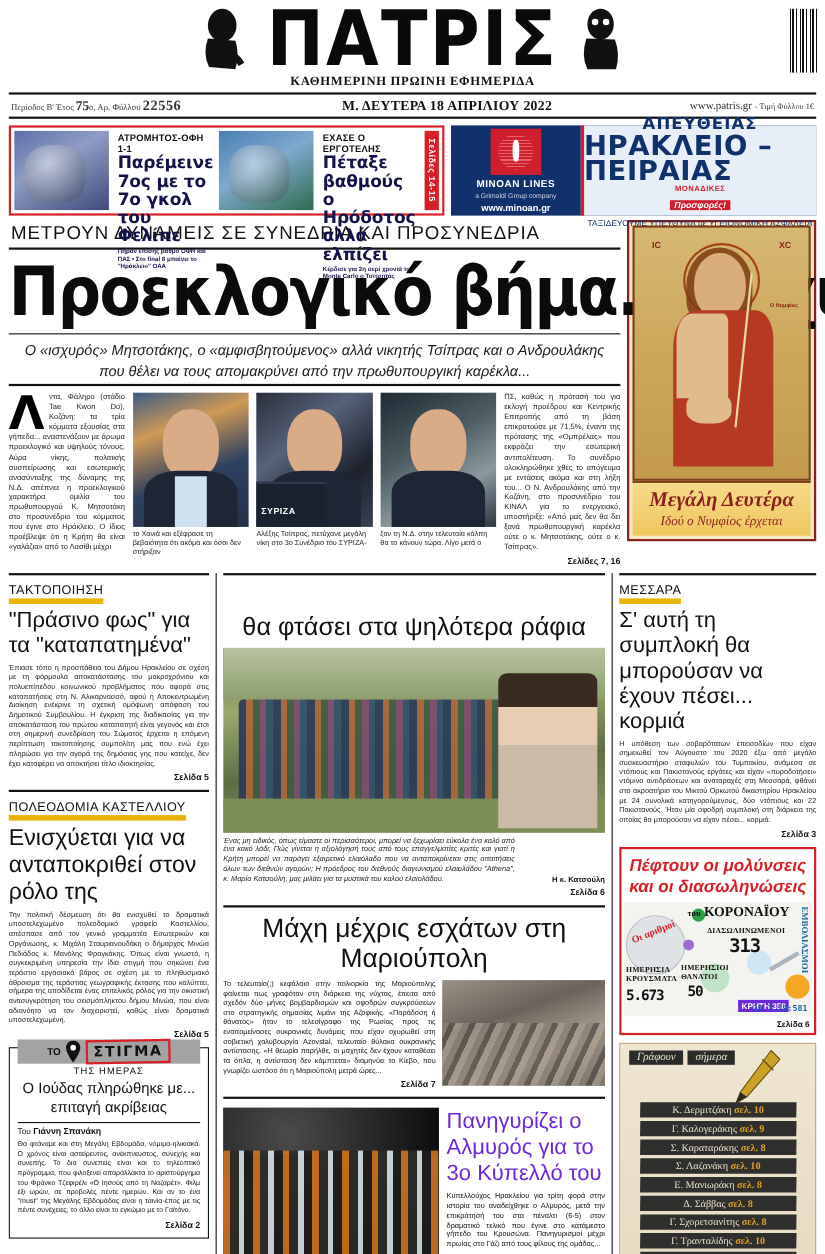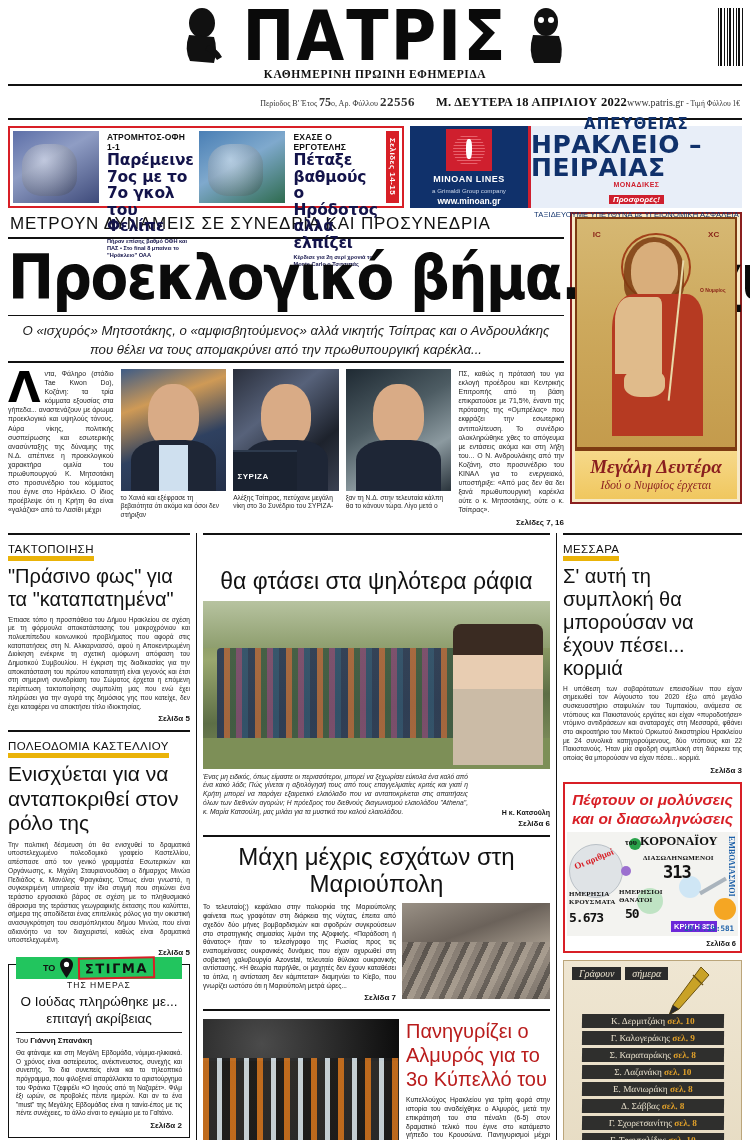--- a/index.html
+++ b/index.html
@@ -37,22 +37,22 @@
     margin-top: -4px;
     color:#111;
   }
   .barcode { position: absolute; right: 6px; top: 8px; width: 26px; height: 58px; }
   .barcode .bars { width: 100%; height: 100%;
     background: repeating-linear-gradient(90deg, #111 0 1px, #fff 1px 2px, #111 2px 4px, #fff 4px 6px, #111 6px 7px, #fff 7px 9px);
   }
 
   .mast-rule { height: 2px; background: #111; margin: 2px 8px 0 8px; }
   .mast-meta {
-    display: flex; align-items: center; justify-content: flex-end;
-    padding: 2px 10px 2px 10px; height: 32px;
+    display: flex; align-items: center; justify-content: space-between;
+    padding: 2px 10px 2px 10px; height: 20px;
   }
   .mast-meta .left { font-family: "Liberation Serif", serif; font-size: 8px; color:#333; }
   .mast-meta .left b { font-size: 12px; }
   .mast-meta .left .issue { font-size: 13px; font-weight: bold; letter-spacing:.5px; }
   .mast-meta .center { font-family: "Liberation Serif", serif; font-weight: bold; font-size: 12.5px; letter-spacing:.3px;margin-left:21px; }
   .mast-meta .right { font-family: "Liberation Serif", serif; font-size: 10px; color:#333; }
   .mast-meta .right small { font-size: 7.5px; }
   .mast-rule2 { height: 2px; background: #111; margin: 0 8px; }
 
   
@@ -175,26 +175,26 @@
   .mar-wrap { display:flex; gap:6px; margin-top:4px; }
   .mar-txt { flex:1; font-size:6.6px; line-height:8.7px; text-align:justify; }
   .mar-photo { width: 148px; height: 96px; background: linear-gradient(160deg,#9a9186 0%,#6b625a 35%,#b3a899 70%,#55504a 100%); position:relative; overflow:hidden; }
   .mar-photo::after { content:""; position:absolute; inset:40% 0 0 0; background: repeating-linear-gradient(115deg,#8a8076 0 6px,#57514b 6px 11px,#a59a8d 11px 17px); opacity:.8; }
 
   .alm-wrap { display:flex; gap:7px; margin-top:4px; }
   .alm-photo { width: 196px; height: 138px; background: linear-gradient(160deg,#151515 0%,#3a2a12 40%,#10100f 100%); position:relative; overflow:hidden; }
   .alm-photo .crowd { position:absolute; inset:28% 0 0 0; background: repeating-linear-gradient(90deg,#d8771f 0 6px,#2c2c2c 6px 14px,#e0edf4 14px 19px,#1c1c1c 19px 27px); opacity:.85; }
   .alm-photo .lights { position:absolute; inset:0 0 70% 0; background: radial-gradient(circle at 30% 60%, #4b4b4b, #0c0c0c); }
   .alm-txt { flex:1; }
-  .alm-title { font-family:"Liberation Sans",sans-serif; font-size:20px; line-height:24px; color:#b91c1c; }
+  .alm-title { font-family:"Liberation Sans",sans-serif; font-size:20px; line-height:24px; color:#6d28d9; }
   .alm-body { font-size:6.7px; line-height:8.8px; text-align:justify; margin-top:5px; }
 
   
   .stigma { border:1.5px solid #111; padding:6px 7px 7px 7px; margin-top:6px; position:relative; }
-  .stigma-head { display:flex; align-items:center; justify-content:center; gap:4px; margin-top:-14px; background:#22c55e; padding:0 4px; }
+  .stigma-head { display:flex; align-items:center; justify-content:center; gap:4px; margin-top:-14px; background:#a3a3a3; padding:0 4px; }
   .stigma-to { font-size:9px; font-weight:bold; }
   .pin { width:15px; height:20px; position:relative; }
   .pin svg { width:100%; height:100%; display:block; }
   .stamp { border:2px solid #d81f26; padding:0 5px; transform: rotate(-1deg); }
   .stamp span { font-family:"DejaVu Sans",sans-serif; font-weight:bold; font-size:13px; letter-spacing:1.5px; color:#111; }
   .stigma-day { text-align:center; font-size:8.5px; letter-spacing:1px; margin-top:1px; }
   .stigma-title { text-align:center; font-size:13.5px; line-height:17px; margin-top:3px; color:#111; }
   .stigma-by { font-size:7.5px; border-top:1px solid #111; margin-top:5px; padding-top:3px; }
   .stigma-by b { font-size:8px; }
   .stigma-body { font-size:6.4px; line-height:8.6px; text-align:justify; margin-top:4px; }

